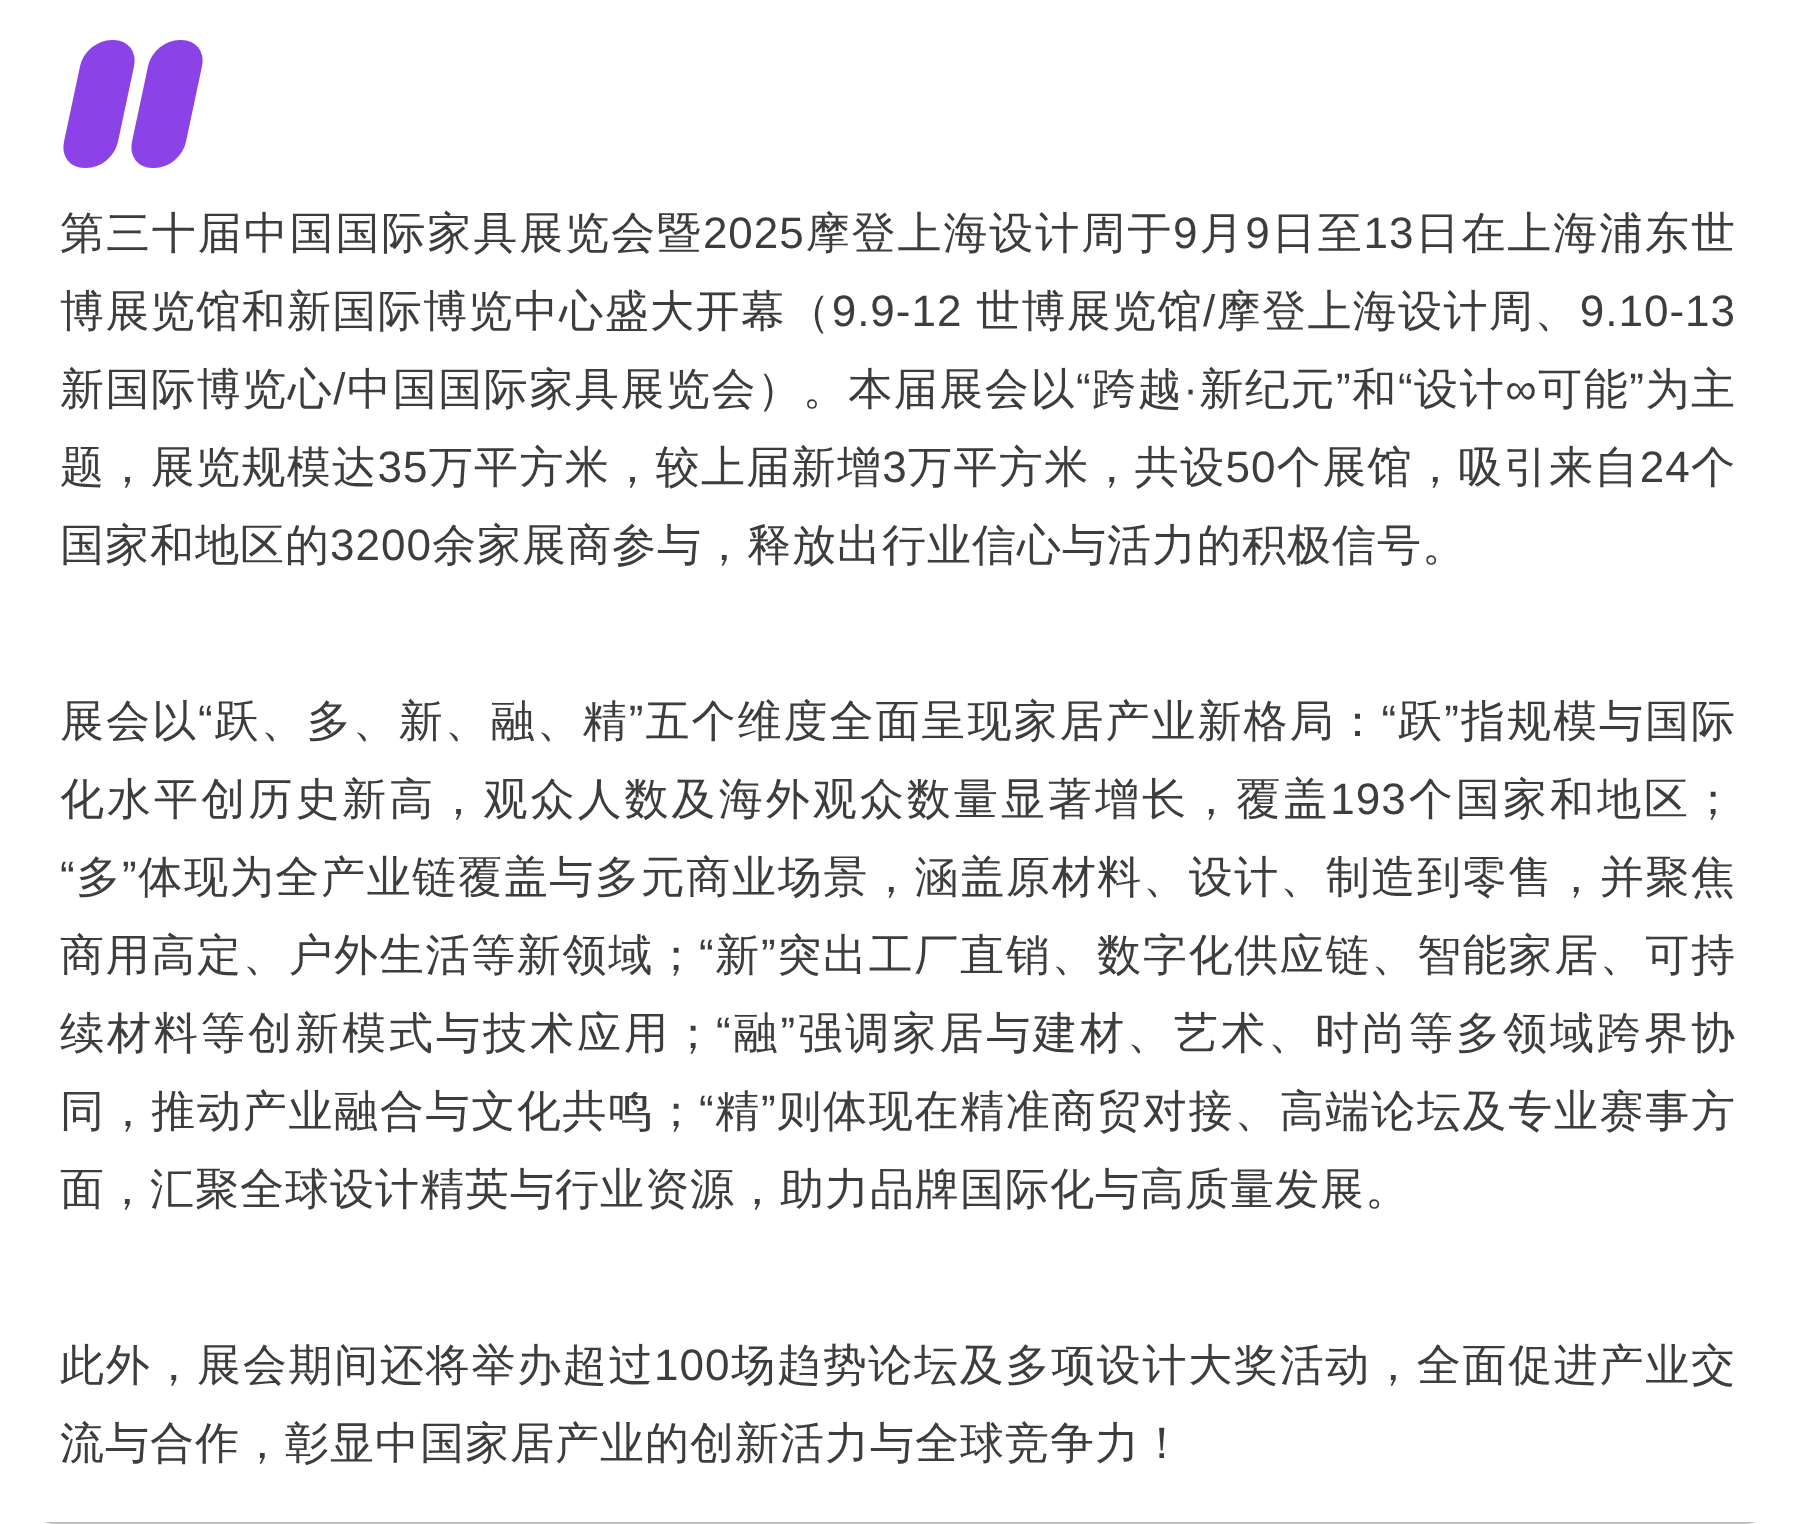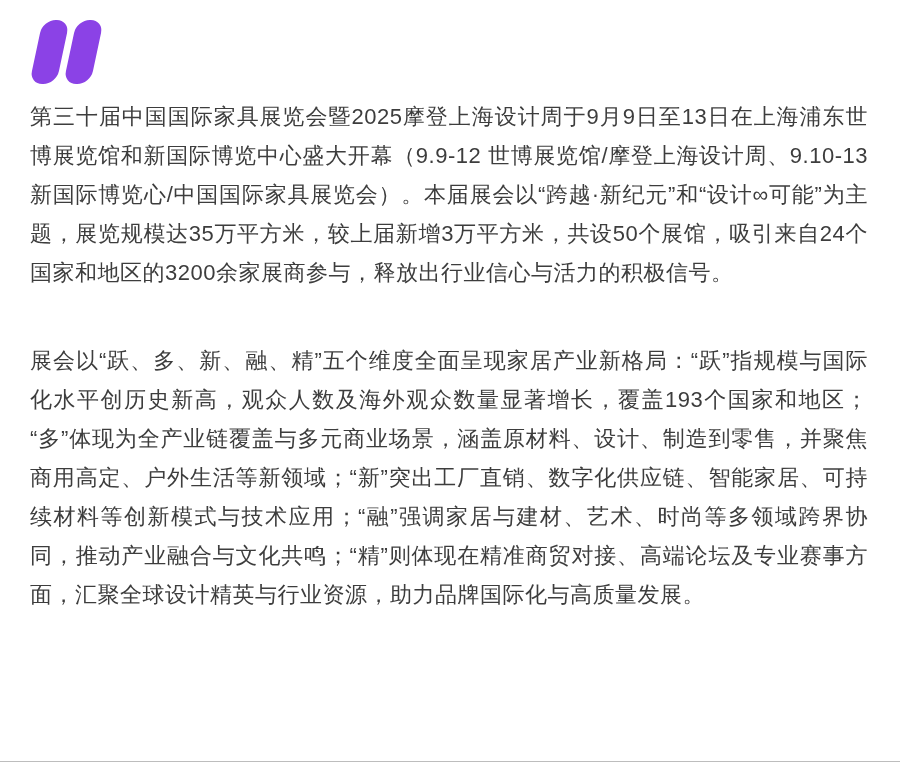--- a/index.html
+++ b/index.html
@@ -56,27 +56,28 @@
     left: 0;
     right: 0;
     bottom: 0;
     height: 1px;
     background: #bdbdbd;
   }
 </style>
 </head>
 <body>
 
-<div class="page" style="background: rgb(255, 255, 255);">
+<div class="page" style="background: rgb(255, 255, 255); border-radius: 29px;">
 
   <div class="quote-mark">
     <span class="qbar" style="background: rgb(139, 66, 230);"></span>
     <span class="qbar" style="background: rgb(139, 66, 230);"></span>
   </div>
 
   <div class="article" style="color: rgb(61, 61, 61);">
     <p>第三十届中国国际家具展览会暨2025摩登上海设计周于9月9日至13日在上海浦东世博展览馆和新国际博览中心盛大开幕（9.9-12 世博展览馆/摩登上海设计周、9.10-13 新国际博览心/中国国际家具展览会）。本届展会以“跨越·新纪元”和“设计∞可能”为主题，展览规模达35万平方米，较上届新增3万平方米，共设50个展馆，吸引来自24个国家和地区的3200余家展商参与，释放出行业信心与活力的积极信号。</p>
     <p>展会以“跃、多、新、融、精”五个维度全面呈现家居产业新格局：“跃”指规模与国际化水平创历史新高，观众人数及海外观众数量显著增长，覆盖193个国家和地区；“多”体现为全产业链覆盖与多元商业场景，涵盖原材料、设计、制造到零售，并聚焦商用高定、户外生活等新领域；“新”突出工厂直销、数字化供应链、智能家居、可持续材料等创新模式与技术应用；“融”强调家居与建材、艺术、时尚等多领域跨界协同，推动产业融合与文化共鸣；“精”则体现在精准商贸对接、高端论坛及专业赛事方面，汇聚全球设计精英与行业资源，助力品牌国际化与高质量发展。</p>
+    <p>此外，展会期间还将举办超过100场趋势论坛及多项设计大奖活动，全面促进产业交流与合作，彰显中国家居产业的创新活力与全球竞争力！</p>
   </div>
 
   <div class="bottom-divider"></div>
 
 </div>
 
 </body></html>

